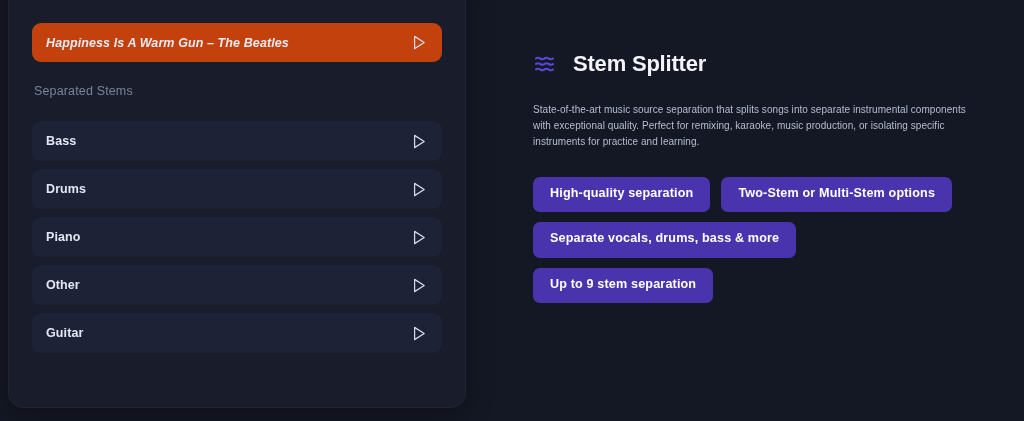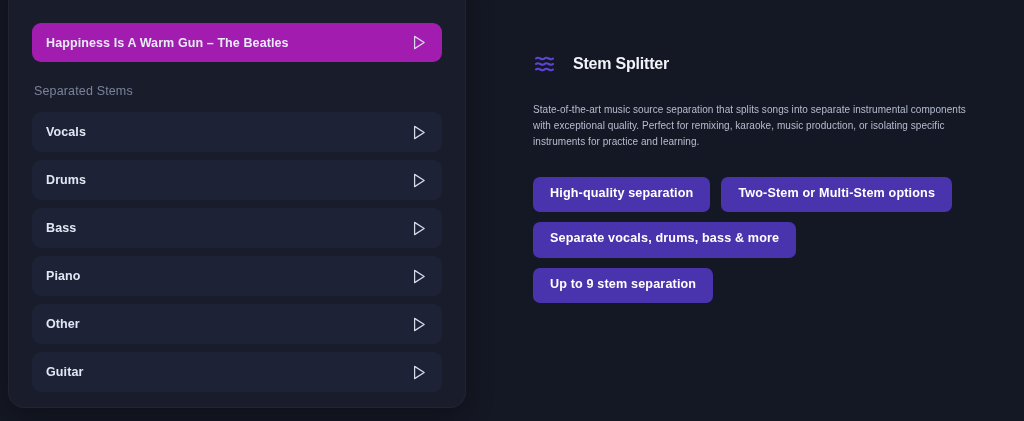--- a/index.html
+++ b/index.html
@@ -42,42 +42,43 @@
     border: 1px solid rgba(255,255,255,0.035);
     border-radius: 16px;
     box-shadow: 0 8px 28px rgba(0,0,0,0.30);
     padding: 36px 23px 0 23px;
     overflow: hidden;
   }
 
   .track-row {
     position: relative;
     height: 39px;
-    background: #a21caf;
+    background: #c2410c;
     border-radius: 9px;
     display: flex;
     align-items: center;
     padding: 0 14px 0 14px;
     margin-top: 22px;
+    font-style: italic;
   }
 
   .track-label {
     font-size: 12.5px;
     font-weight: 700;
     color: #e8ebf5;
     letter-spacing: 0.1px;
     white-space: nowrap;
   }
 
   .section-label {
     font-size: 12.5px;
     color: #7b8299;
     letter-spacing: 0.15px;
     margin-top: 22px;
-    margin-bottom: 14px;
+    margin-bottom: 23px;
     padding-left: 2px;
   }
 
   .stem-list {
     display: block;
   }
 
   .stem-row {
     position: relative;
     height: 40px;
@@ -129,21 +130,21 @@
     width: 26px;
     height: 22px;
     flex: 0 0 26px;
     display: flex;
     align-items: center;
     justify-content: center;
   }
   .wave-icon svg { display: block; }
 
   .page-title {
-    font-size: 16px;
+    font-size: 22px;
     font-weight: 700;
     color: #f2f4fa;
     letter-spacing: -0.2px;
     line-height: 1;
   }
 
   .description {
     font-size: 10px;
     line-height: 1.62;
     color: #b6bdd0;
@@ -186,40 +187,32 @@
           <svg width="13" height="15" viewBox="0 0 13 15" fill="none">
             <path d="M1.6 1.4 L11.2 7.5 L1.6 13.6 Z" stroke="#d6dae6" stroke-width="1.25" stroke-linejoin="round" fill="none"></path>
           </svg>
         </span>
       </div>
 
       <div class="section-label">Separated Stems</div>
 
       <div class="stem-list">
 
-        <div class="stem-row">
-          <span class="stem-label">Vocals</span>
+
+        <div class="stem-row">
+          <span class="stem-label">Bass</span>
           <span class="play-btn">
             <svg width="13" height="15" viewBox="0 0 13 15" fill="none">
               <path d="M1.6 1.4 L11.2 7.5 L1.6 13.6 Z" stroke="#d6dae6" stroke-width="1.25" stroke-linejoin="round" fill="none"></path>
             </svg>
           </span>
         </div>
 
         <div class="stem-row">
           <span class="stem-label">Drums</span>
-          <span class="play-btn">
-            <svg width="13" height="15" viewBox="0 0 13 15" fill="none">
-              <path d="M1.6 1.4 L11.2 7.5 L1.6 13.6 Z" stroke="#d6dae6" stroke-width="1.25" stroke-linejoin="round" fill="none"></path>
-            </svg>
-          </span>
-        </div>
-
-        <div class="stem-row">
-          <span class="stem-label">Bass</span>
           <span class="play-btn">
             <svg width="13" height="15" viewBox="0 0 13 15" fill="none">
               <path d="M1.6 1.4 L11.2 7.5 L1.6 13.6 Z" stroke="#d6dae6" stroke-width="1.25" stroke-linejoin="round" fill="none"></path>
             </svg>
           </span>
         </div>
 
         <div class="stem-row">
           <span class="stem-label">Piano</span>
           <span class="play-btn">

